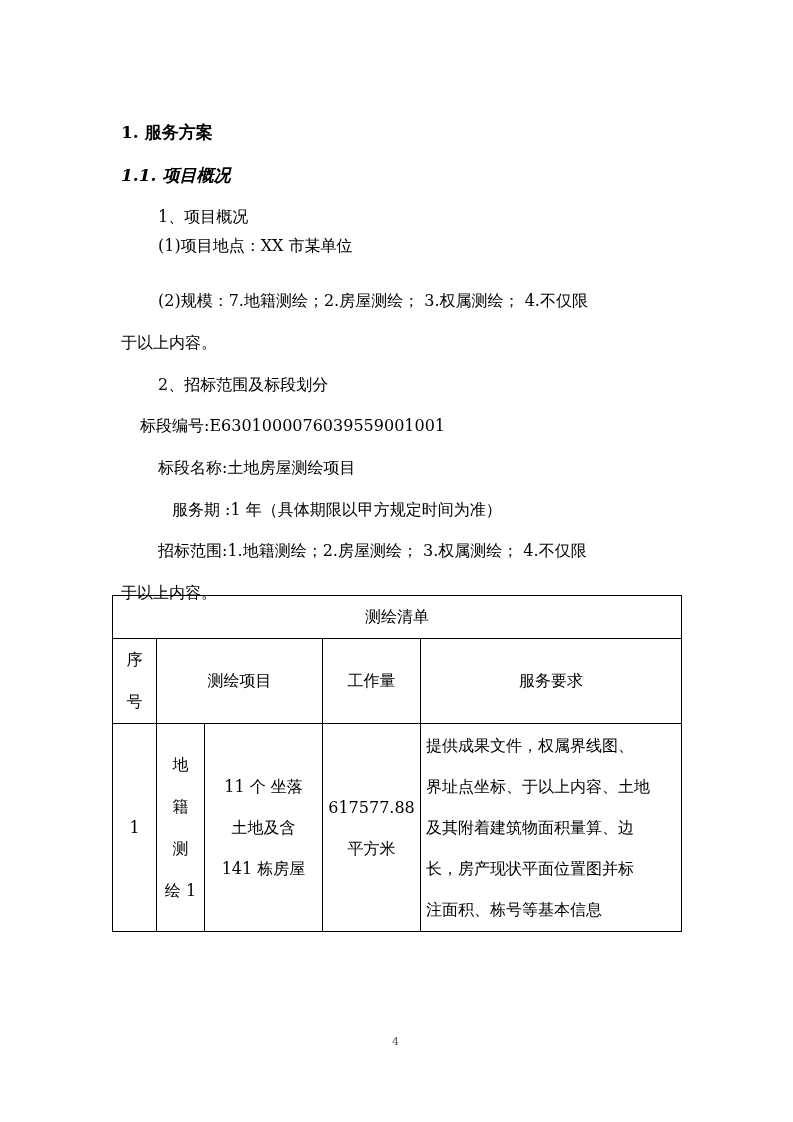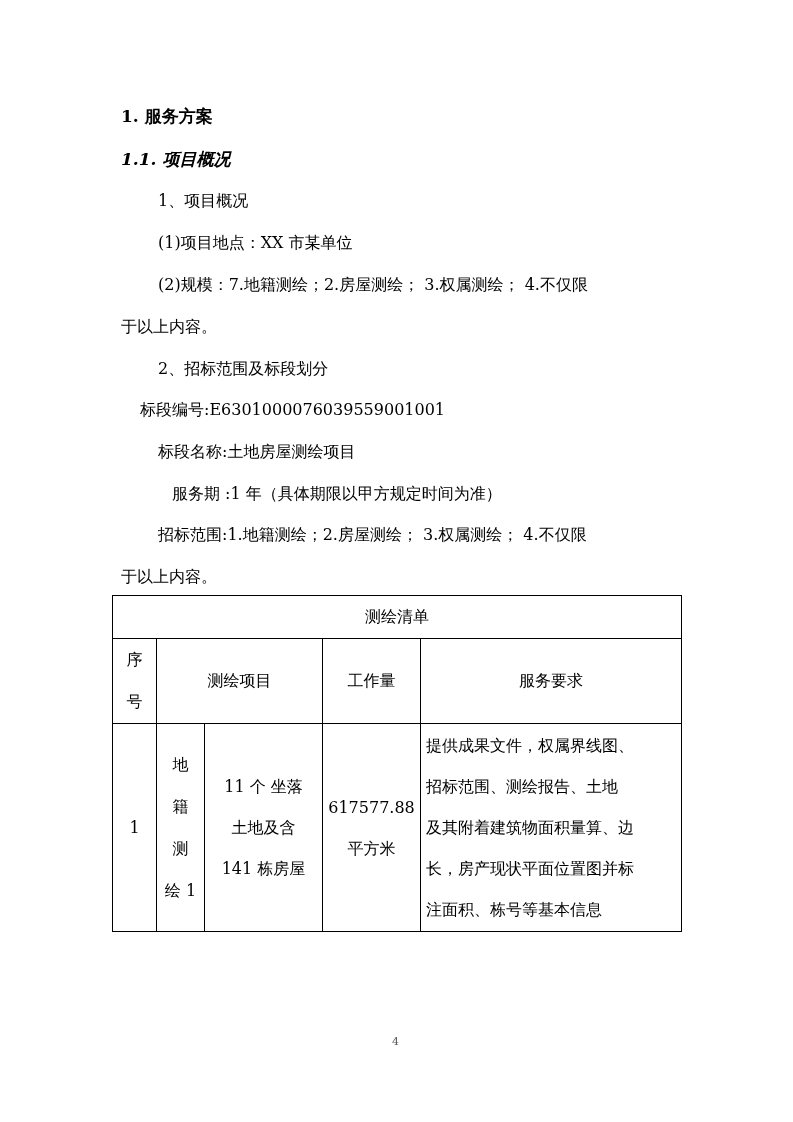--- a/index.html
+++ b/index.html
@@ -1,18 +1,18 @@
 <!DOCTYPE html>
 <html><head>
   <meta charset="utf-8">
   <style>
     html, body { margin: 0; padding: 0; background: #ffffff; }
     body { width: 793px; height: 1122px; position: relative; overflow: hidden;
            font-family: "DejaVu Serif", "Liberation Serif", serif; color: #000; }
-    .line { position: absolute; font-size: 16px; line-height: 20px; white-space: nowrap; }
+    .line { position: absolute; font-size: 16px; line-height: 20px; white-space: nowrap; margin-top: 16px; }
     .h { font-weight: bold; font-size: 17px; }
     table.survey { position: absolute; left: 112px; top: 595px; width: 569px;
       border-collapse: collapse; table-layout: fixed; font-size: 16px; }
     table.survey td { border: 1.5px solid #000; text-align: center; vertical-align: middle;
       padding: 0; line-height: 42px; }
     .title-cell { height: 41px; }
     .hdr td { height: 83px; }
     .seq-hdr { line-height: 42px !important; }
     .data td { height: 207px; }
     .vert { line-height: 42px; }
@@ -20,21 +20,21 @@
     .req { text-align: left !important; padding-left: 5px !important; line-height: 41px !important; }
     .pagenum { position: absolute; left: 392px; top: 1035px; font-size: 11px; color: #555; }
   </style>
 </head>
 <body>
 
 <div class="line h" style="left:121px; top:106px;">1.  服务方案</div>
 <div class="line h" style="left:121px; top:149px;font-style:italic;">1.1.  项目概况</div>
 
 <div class="line" style="left:158px; top:191px;">1、项目概况</div>
-<div class="line" style="left:158px; top:233px;">(1)项目地点：XX 市某单位</div>
+<div class="line" style="left:158px; top:220px;">(1)项目地点：XX 市某单位</div>
 <div class="line" style="left:158px; top:275px;">(2)规模：7.地籍测绘；2.房屋测绘；  3.权属测绘；  4.不仅限</div>
 <div class="line" style="left:121px; top:317px;">于以上内容。</div>
 <div class="line" style="left:158px; top:359px;">2、招标范围及标段划分</div>
 <div class="line" style="left:140px; top:400px;">标段编号:E6301000076039559001001</div>
 <div class="line" style="left:158px; top:442px;">标段名称:土地房屋测绘项目</div>
 <div class="line" style="left:172px; top:484px;">服务期 :1 年（具体期限以甲方规定时间为准）</div>
 <div class="line" style="left:158px; top:525px;">招标范围:1.地籍测绘；2.房屋测绘；  3.权属测绘；  4.不仅限</div>
 <div class="line" style="left:121px; top:567px;">于以上内容。</div>
 
 <table class="survey">
@@ -70,21 +70,21 @@
       <div class="wrap">11  个  坐落</div>
       <div class="wrap">土地及含</div>
       <div class="wrap">141  栋房屋</div>
     </td>
     <td>
       <div class="wrap">617577.88</div>
       <div class="wrap">平方米</div>
     </td>
     <td class="req">
       <div>提供成果文件，权属界线图、</div>
-      <div>招标范围、测绘报告、土地</div>
+      <div>界址点坐标、于以上内容、土地</div>
       <div>及其附着建筑物面积量算、边</div>
       <div>长，房产现状平面位置图并标</div>
       <div>注面积、栋号等基本信息</div>
     </td>
   </tr>
 </tbody>
   </table>
 
 <div class="pagenum">4</div>
 

